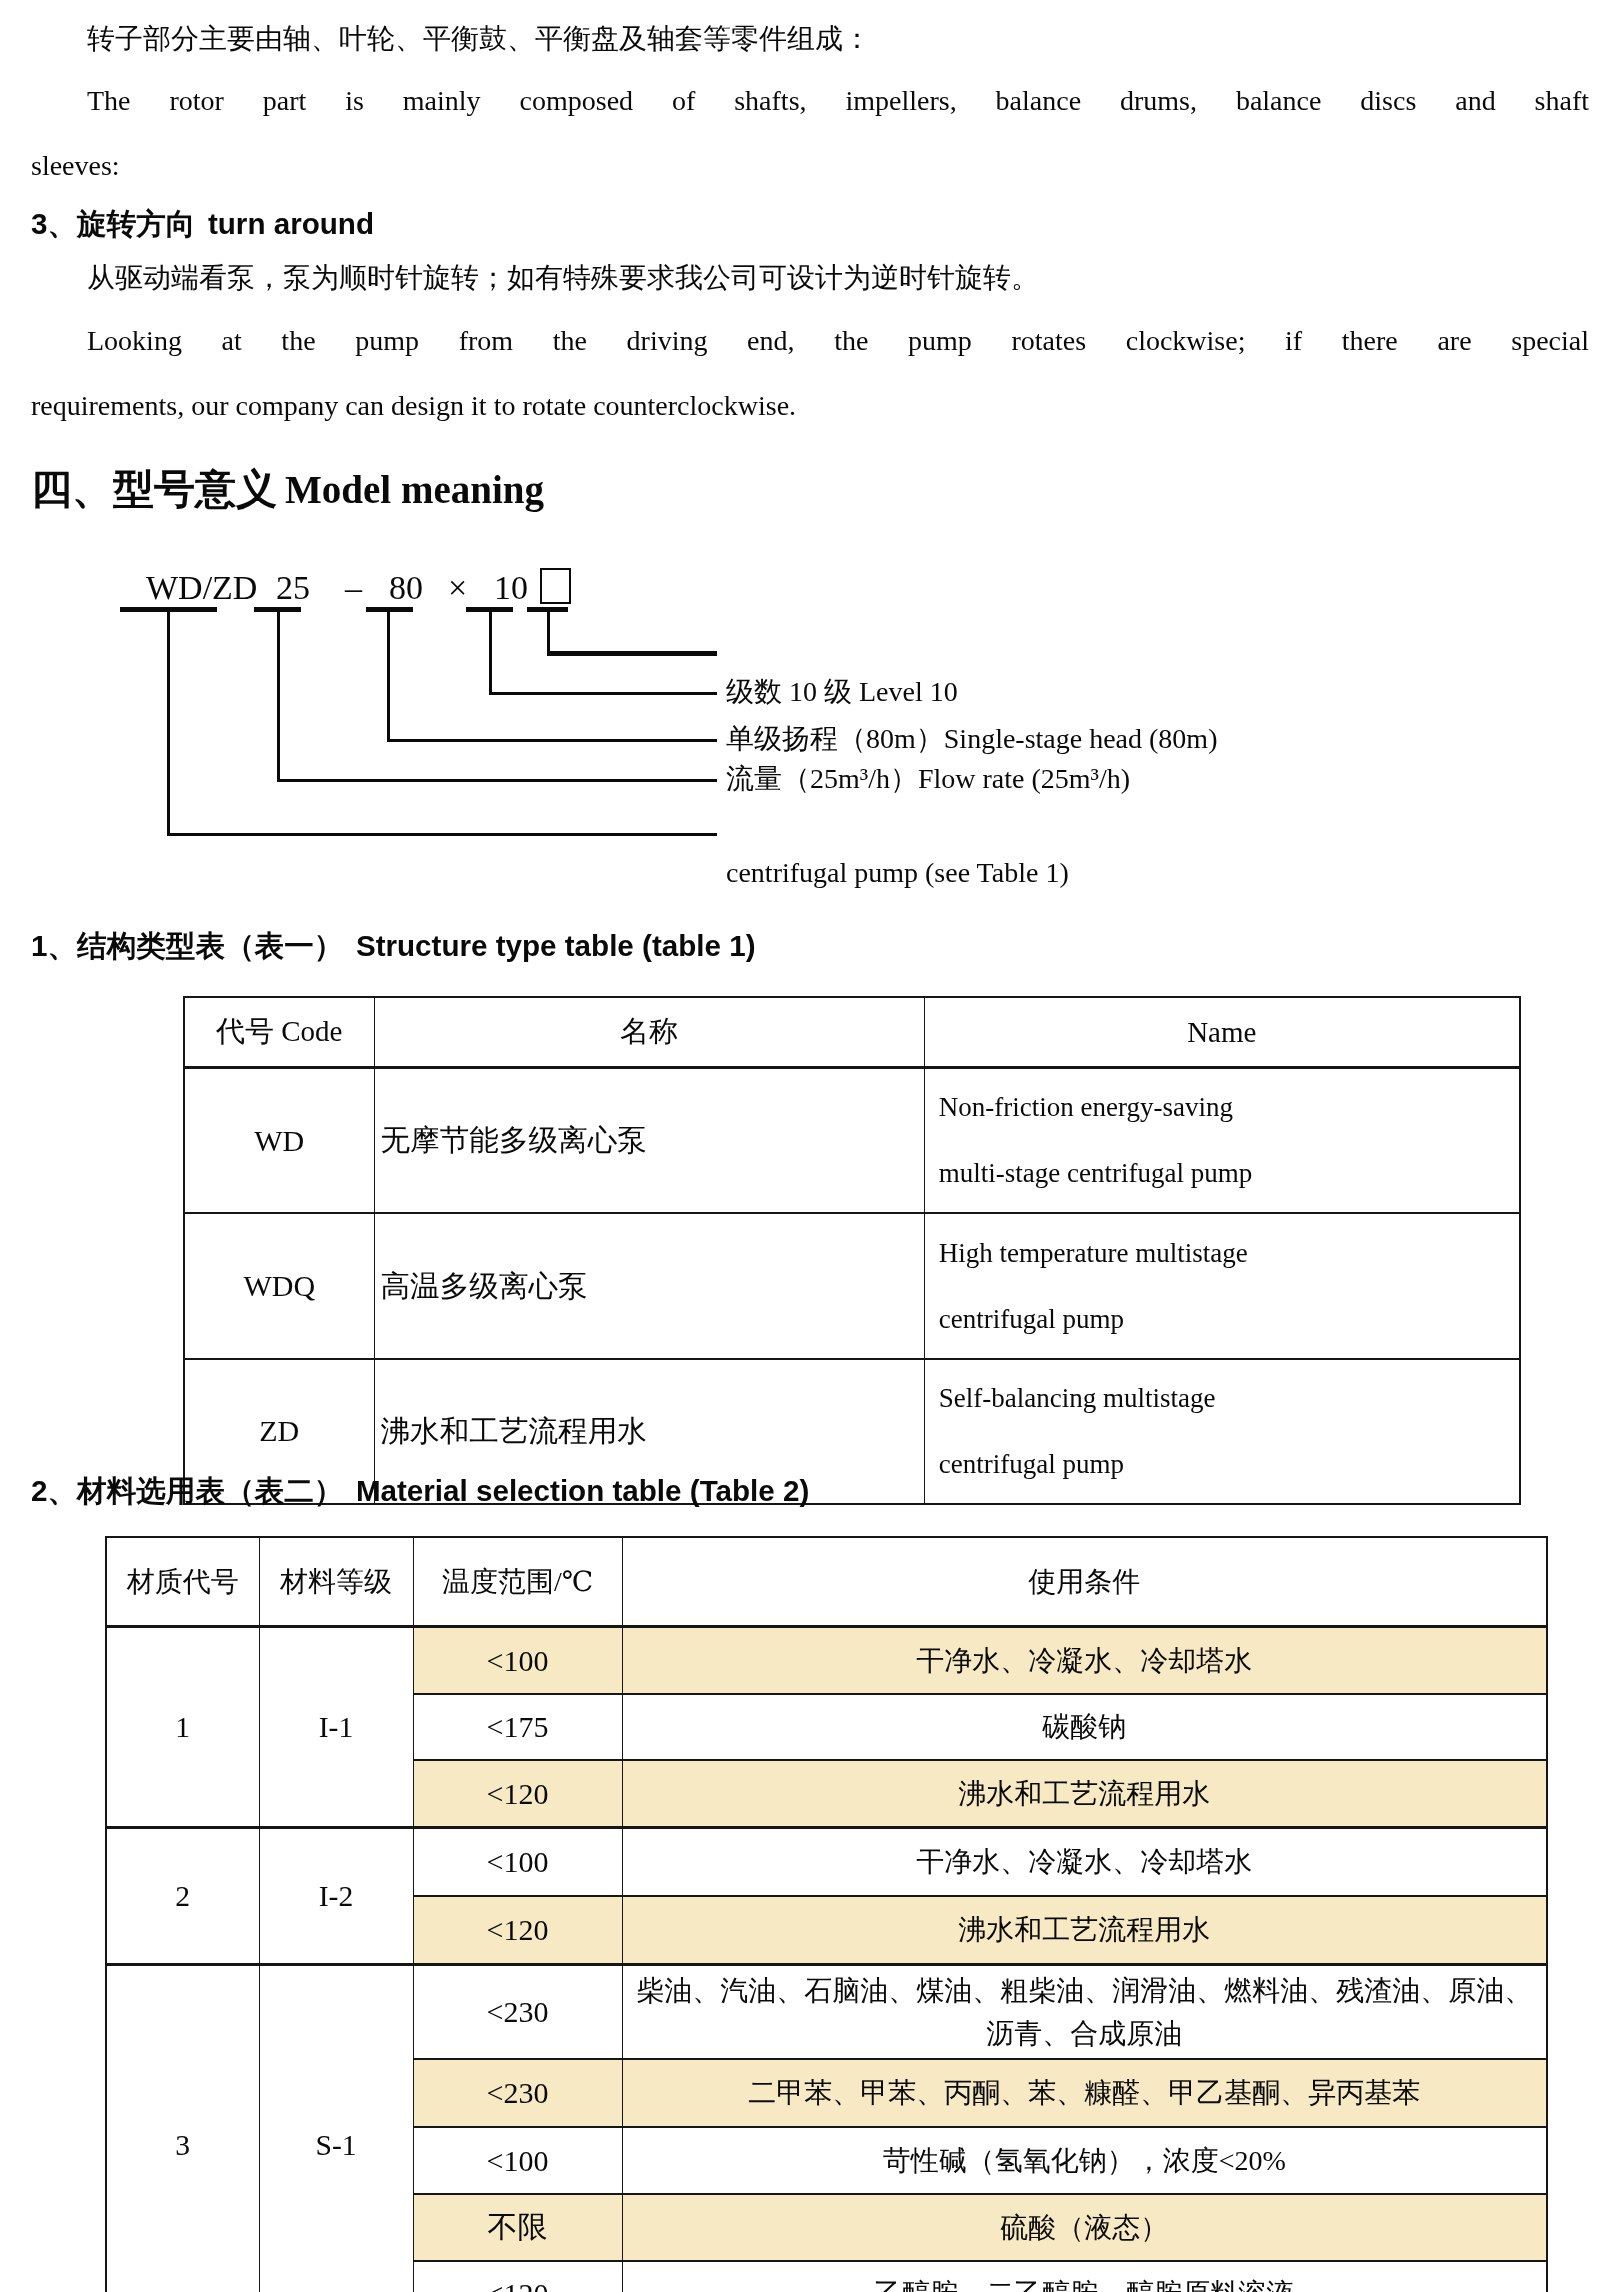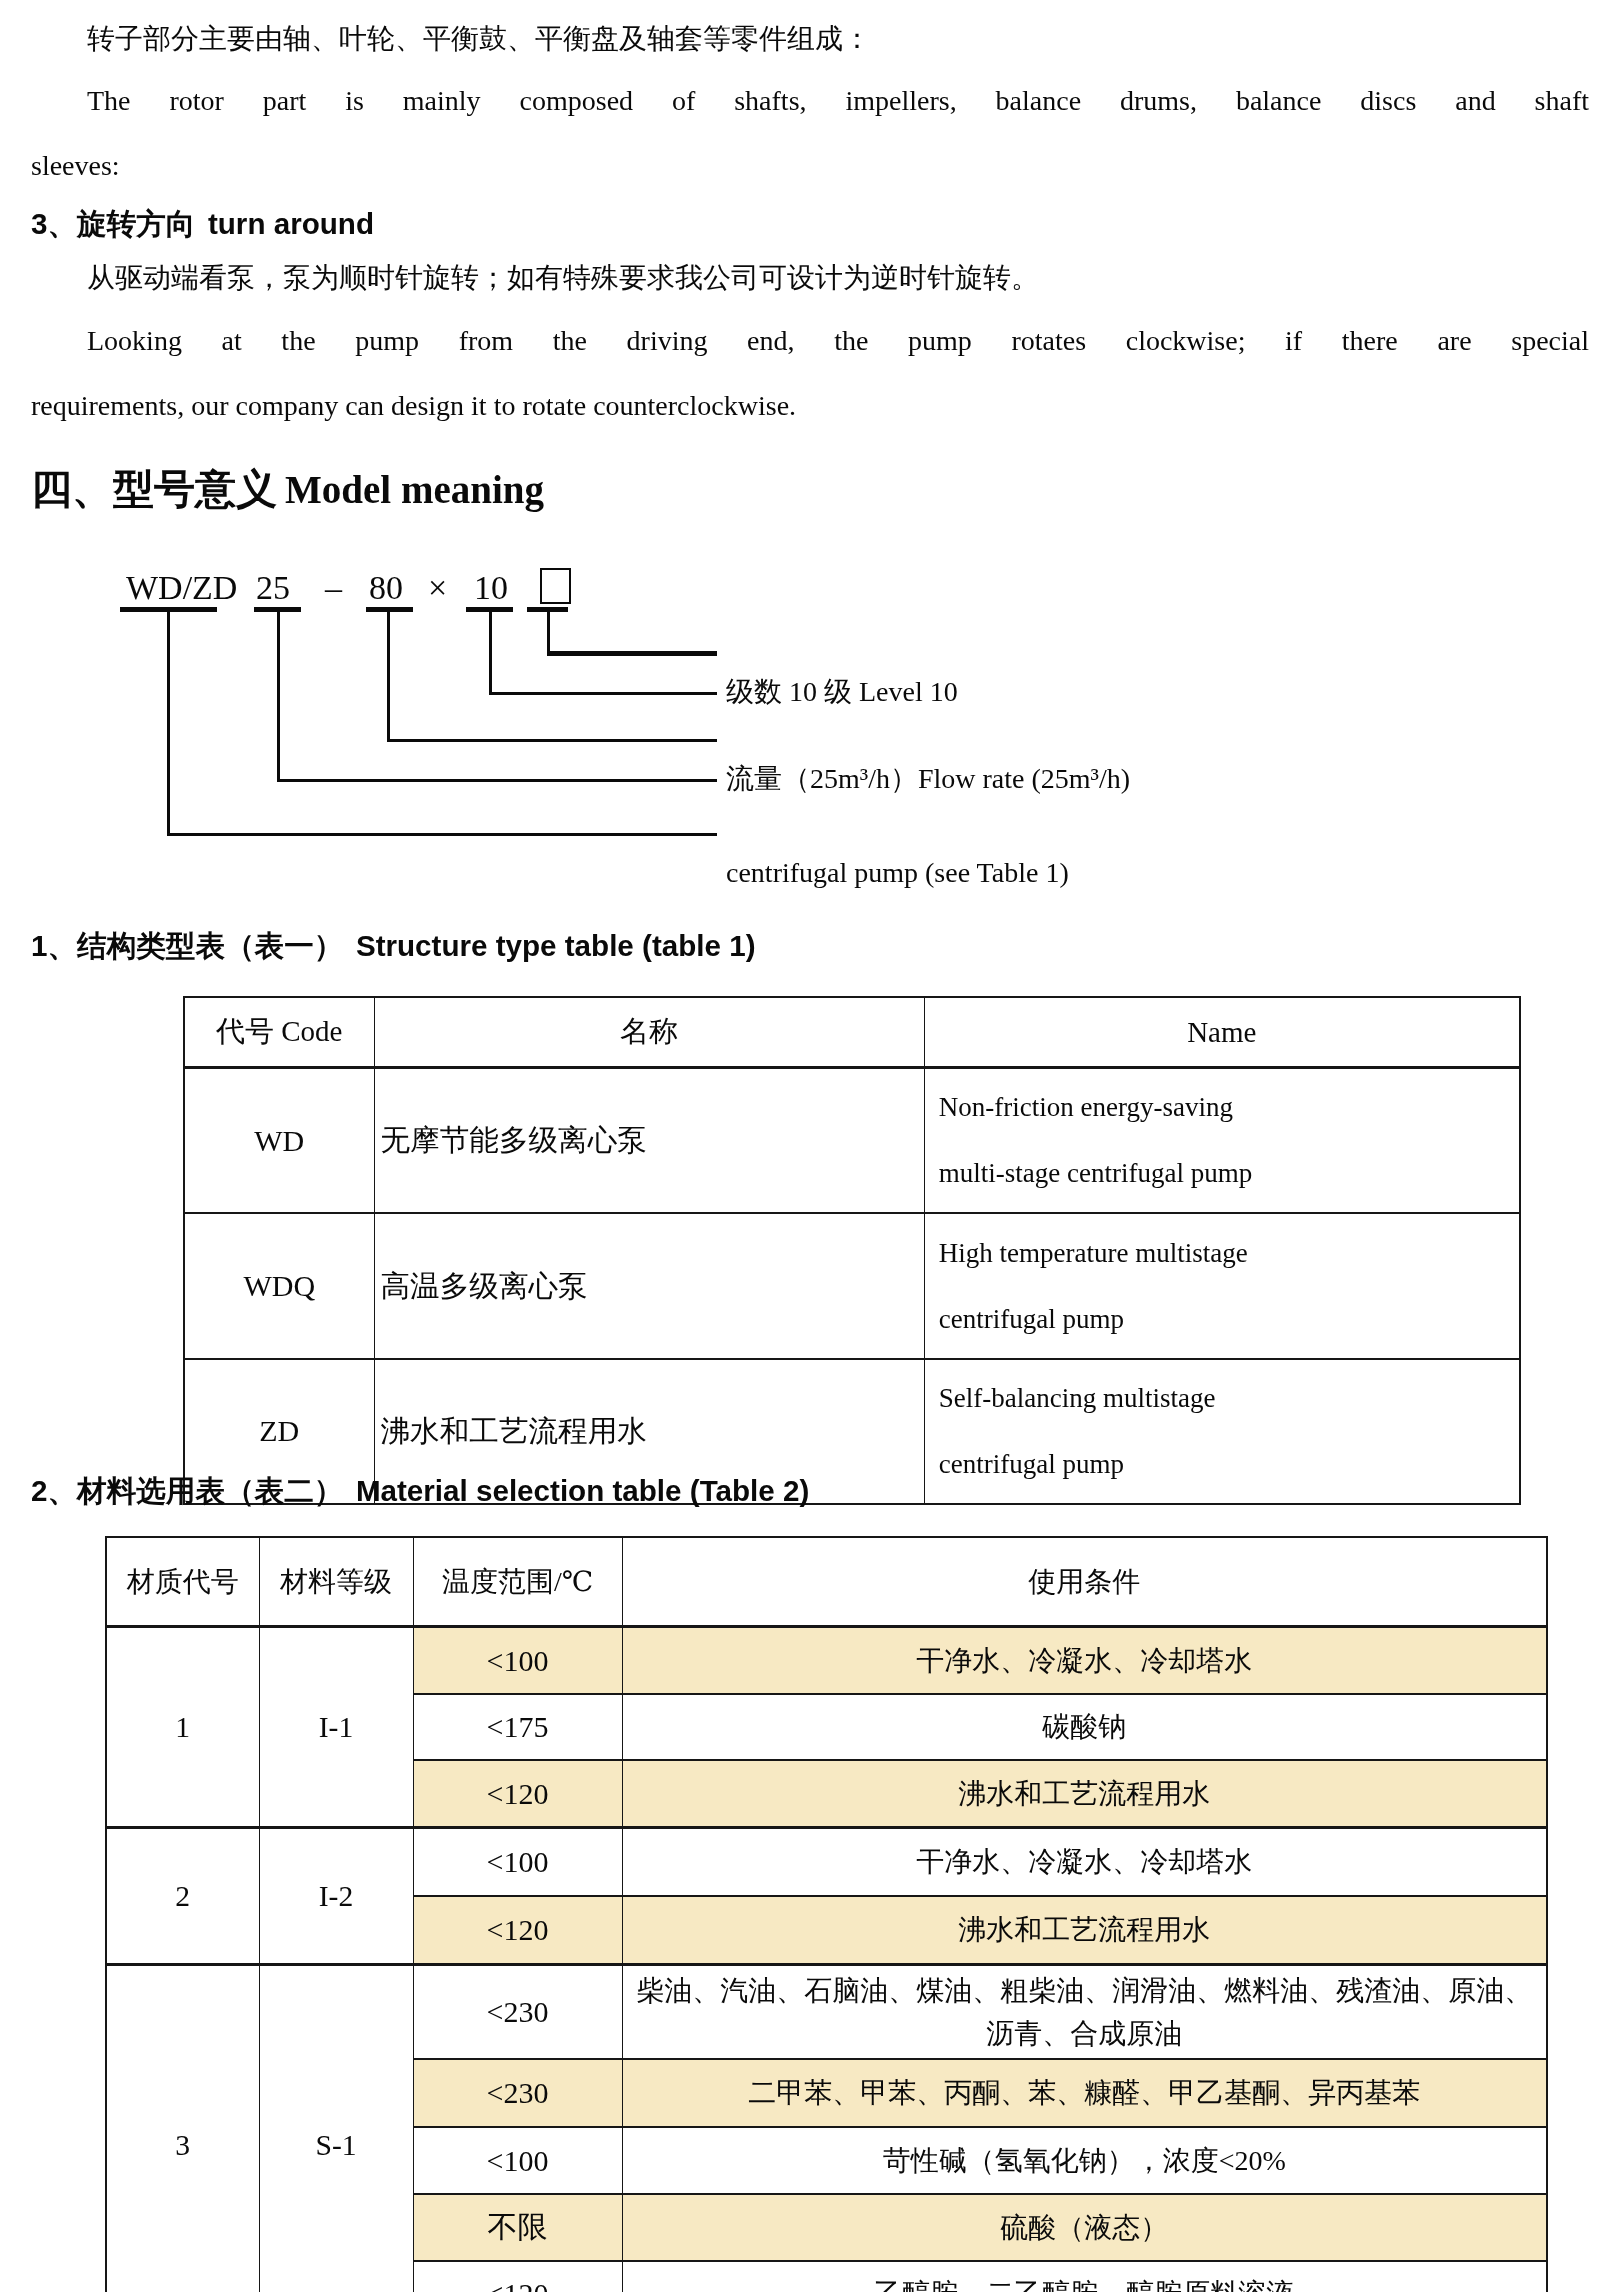--- a/index.html
+++ b/index.html
@@ -12,21 +12,21 @@
   .para{left:31px;width:1558px;font-size:28px;line-height:1.15;}
   .indent{text-indent:56px;}
   .just{text-align:justify;text-align-last:justify;}
   
   .h-num{font-family:"Liberation Sans","DejaVu Sans",sans-serif;font-weight:bold;font-size:29.6px;}
   .h-num .en{margin-left:12.5px;}
   .h-big .zh{font-family:"Liberation Sans","DejaVu Sans",sans-serif;font-weight:bold;font-size:41px;}
   .h-big .en{font-family:"Liberation Serif","DejaVu Serif",serif;font-weight:bold;font-size:39px;margin-left:8px;}
   
   #diagram{left:90px;top:555px;width:1487px;height:358px;}
-  .mpart{position:absolute;top:14.3px;font-size:34px;}
+  .mpart{position:absolute;top:14.3px;font-size:34px;margin-left:20px;}
   .mbox{position:absolute;top:12.5px;width:27px;height:32px;border:2.7px solid #0a0a0a;}
   .bar{position:absolute;top:52px;height:4.5px;background:#0a0a0a;}
   .vline{position:absolute;width:2.7px;background:#0a0a0a;top:56px;}
   .cline{position:absolute;height:2.7px;background:#0a0a0a;}
   .cline.thick{height:5.4px;}
   .dlabel{position:absolute;left:636px;font-size:28px;white-space:nowrap;}
   .dlabel .sp{letter-spacing:6.3px;}
   .dlabel .gap{margin-left:9px;}
   
   table{border-collapse:collapse;table-layout:fixed;}
@@ -90,20 +90,21 @@
   <div class="vline" style="left:399px;height:83px"></div>
   <div class="vline" style="left:457px;height:43px"></div>
 
   <div class="cline thick" style="left:457px;top:96px;width:170px"></div>
   <div class="cline" style="left:399px;top:137px;width:228px"></div>
   <div class="cline" style="left:297px;top:184px;width:330px"></div>
   <div class="cline" style="left:187px;top:224px;width:440px"></div>
   <div class="cline" style="left:77px;top:278px;width:550px"></div>
 
   <div class="dlabel" style="top:118px">级数 10 级  Level 10</div>
+  <div class="dlabel" style="top:165px">单级扬程（80m）Single-stage head (80m)</div>
   <div class="dlabel" style="top:205px">流量（25m³/h）Flow rate (25m³/h)</div>
   <div class="dlabel" style="top:302px">centrifugal pump (see Table 1)</div>
 </div>
 
 <div class="abs h-num" style="left:31px;top:926px">
   <span>1、结构类型表（表一）</span><span class="en">Structure type table (table 1)</span>
 </div>
 
 <table id="table1">
   <colgroup>

